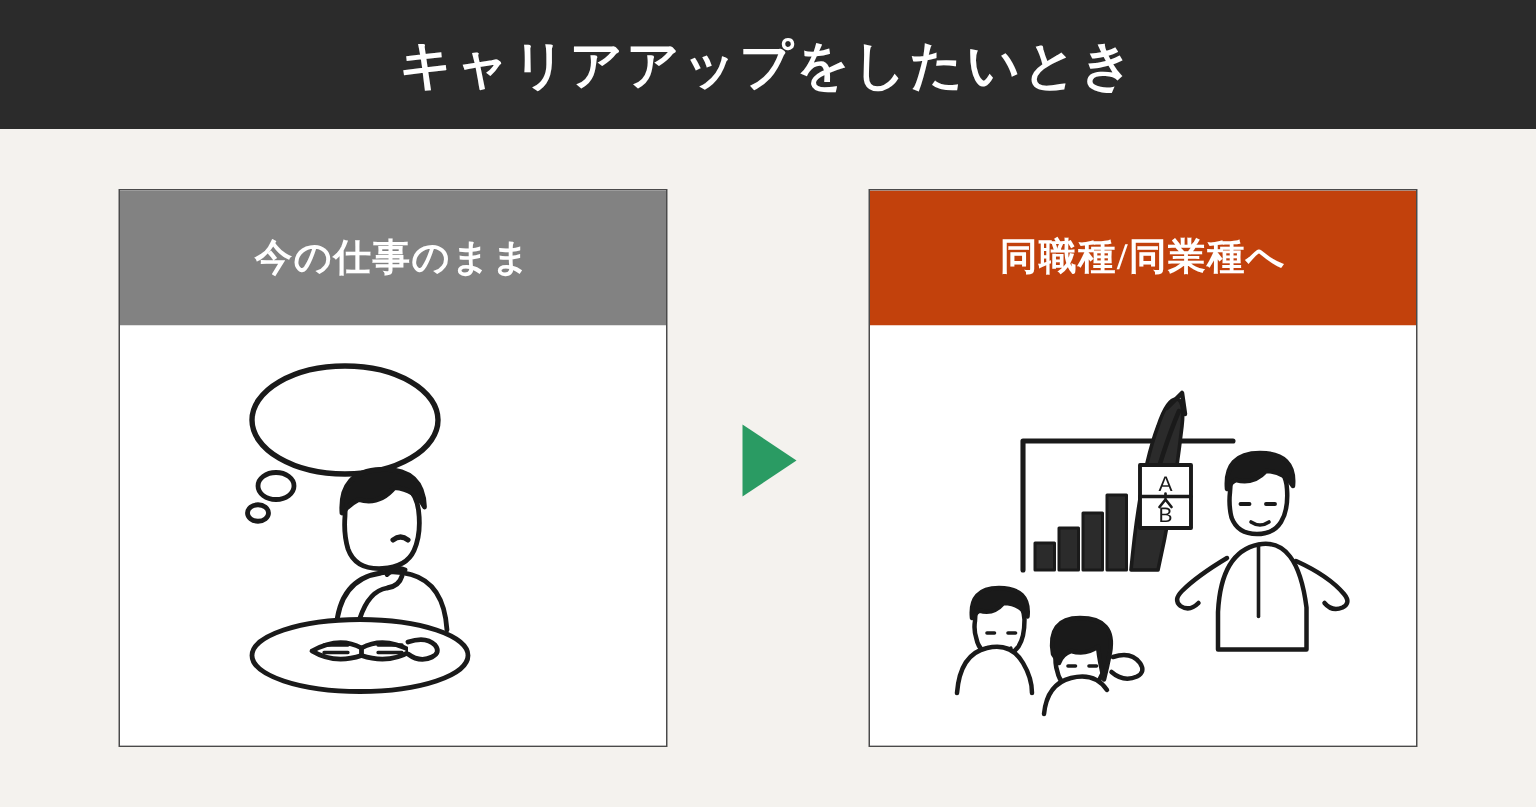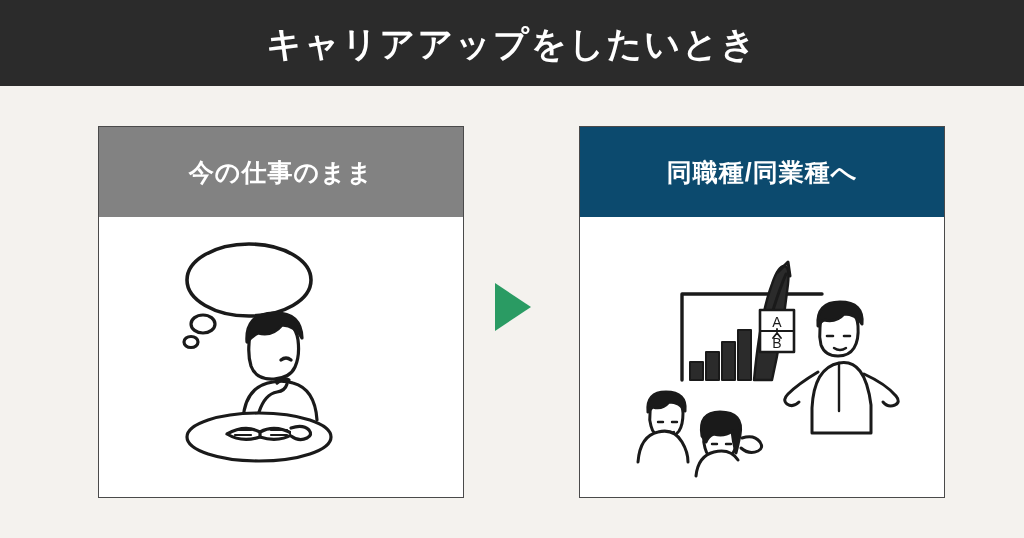--- a/index.html
+++ b/index.html
@@ -42,42 +42,43 @@
   .card {
     position: absolute;
     top: 126px;
     width: 366px;
     height: 372px;
     border: 1px solid #4a4a4a;
     background: #ffffff;
     box-sizing: border-box;
     overflow: hidden;
   }
-  .card-left { left: 79px; margin-left: 19px; }
+  .card-left { left: 79px; }
   .card-right { left: 579px; }
   .card-head {
     width: 100%;
     box-sizing: border-box;
     display: flex;
     align-items: center;
     justify-content: center;
     text-align: center;
     color: #ffffff;
     font-weight: bold;
     font-size: 25px;
     line-height: 1.28;
     letter-spacing: 1px;
   }
   .card-head-left {
     height: 90px;
     background: #828282;
   }
   .card-head-right {
     height: 90px;
-    background: #0c4a6e;
+    background: #c2410c;
+    font-family: Liberation Serif, serif;
   }
   .card-body {
     position: relative;
     height: 280px;
     background: #ffffff;
     display: flex;
     align-items: center;
     justify-content: center;
   }
   .arrow {

